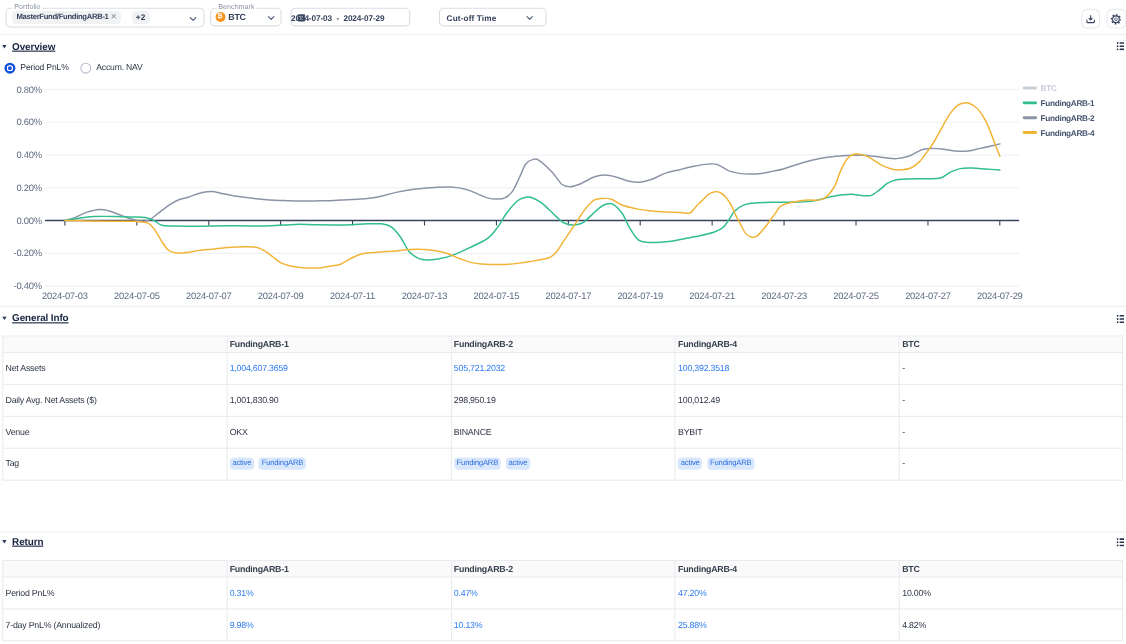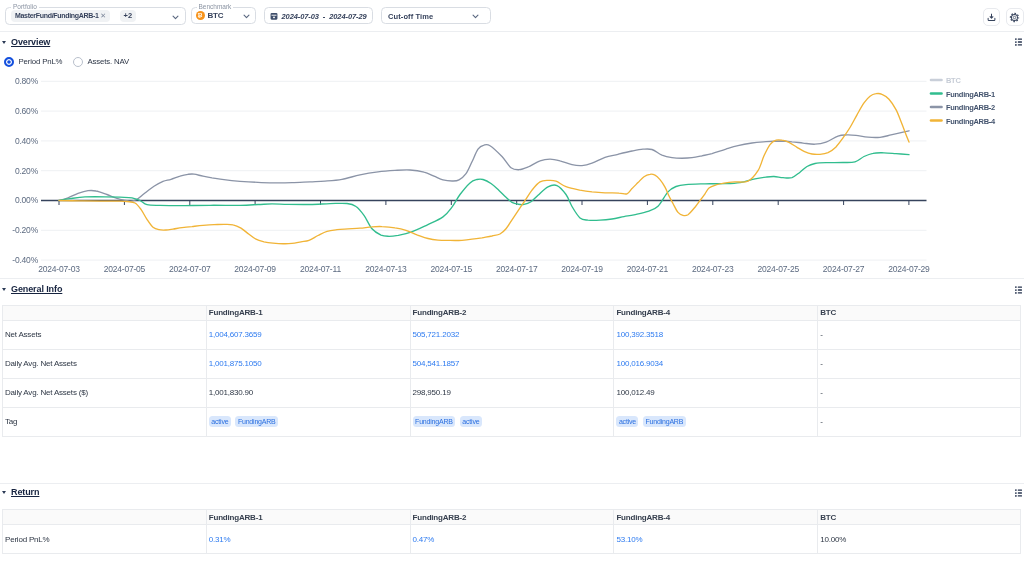--- a/index.html
+++ b/index.html
@@ -41,23 +41,23 @@
   <svg class="chev" style="right:5px; top:5.5px;" viewBox="0 0 10 10">
         <path d="M1.5 3 L5 6.5 L8.5 3" fill="none" stroke="#5a6880" stroke-width="1.6" stroke-linecap="round" stroke-linejoin="round"></path>
       </svg>
 </div>
 <div class="field" style="left:263.5px; top:6.5px; width:109px; height:17px;">
   <svg class="abs" style="left:5px; top:4.5px; width:8px; height:8px;" viewBox="0 0 14 14">
         <rect x="1" y="1.6" width="12" height="11.8" rx="2" fill="#3e4e6a"></rect>
         <rect x="2.6" y="4.8" width="8.8" height="1.6" fill="#fff"></rect>
         <rect x="5.2" y="8.2" width="3.6" height="2.6" fill="#fff" opacity="0.85"></rect>
       </svg>
-  <span class="fieldtxt" style="position:absolute; left:17px; top:4px; font-size:7.5px; letter-spacing:-0.1px;font-style:italic;">2024-07-03&nbsp; -&nbsp; 2024-07-29</span>
-</div>
-<div class="field" style="left:381px; top:6.5px; width:110px; height:17px;">
+  <span class="fieldtxt" style="position:absolute; left:0; top:4px; font-size:7.5px; letter-spacing:-0.1px;">2024-07-03&nbsp; -&nbsp; 2024-07-29</span>
+</div>
+<div class="field" style="left:399px; top:6.5px; width:98px; height:17px;">
   <span class="fieldtxt" style="position:absolute; left:6px; top:4px; font-size:7.5px; letter-spacing:0.1px;">Cut-off Time</span>
   <svg class="chev" style="right:11px; top:5.5px;" viewBox="0 0 10 10">
         <path d="M1.5 3 L5 6.5 L8.5 3" fill="none" stroke="#5a6880" stroke-width="1.6" stroke-linecap="round" stroke-linejoin="round"></path>
       </svg>
 </div>
 <div class="iconbtn" style="left:983px; top:8px;">
   <svg width="9" height="9" viewBox="0 0 16 16">
         <path d="M8 1.5 v7 M5 6 l3 3.2 3-3.2" fill="none" stroke="#36435c" stroke-width="1.8" stroke-linejoin="round"></path>
         <path d="M2 9.5 v2.5 a1.5 1.5 0 0 0 1.5 1.5 h9 a1.5 1.5 0 0 0 1.5-1.5 v-2.5" fill="none" stroke="#36435c" stroke-width="1.8" stroke-linecap="round"></path>
       </svg>
@@ -81,21 +81,21 @@
         <rect x="3.2" y="0.4" width="4.8" height="1.6" rx="0.4"></rect>
         <circle cx="1" cy="4.5" r="1"></circle>
         <rect x="3.2" y="3.7" width="4.8" height="1.6" rx="0.4"></rect>
         <circle cx="1" cy="7.8" r="1"></circle>
         <rect x="3.2" y="7" width="4.8" height="1.6" rx="0.4"></rect>
       </g>
     </svg>
 <div class="abs" style="left:4px; top:56.5px; width:10px; height:10px; border-radius:50%; border:2.6px solid #1450dd; background:#1450dd; box-shadow:inset 0 0 0 1.2px #fff;"></div>
 <span class="abs" style="left:18.5px; top:57px; font-size:7.8px; letter-spacing:-0.15px; color:#2c3545;">Period PnL%</span>
 <div class="abs" style="left:73px; top:56.5px; width:10px; height:10px; border-radius:50%; border:1px solid #b9c0cc; background:#fff;"></div>
-<span class="abs" style="left:87.5px; top:57px; font-size:7.8px; letter-spacing:-0.15px; color:#2c3545;">Assets. NAV</span>
+<span class="abs" style="left:87.5px; top:57px; font-size:7.8px; letter-spacing:-0.15px; color:#2c3545;">Accum. NAV</span>
 <svg class="abs" style="left:0; top:60px;" width="1024" height="216" viewBox="0 60 1024 216">
 <line x1="41" y1="81.3" x2="926.5" y2="81.3" stroke="#eef0f3" stroke-width="1"></line>
 <line x1="41" y1="111.1" x2="926.5" y2="111.1" stroke="#eef0f3" stroke-width="1"></line>
 <line x1="41" y1="140.9" x2="926.5" y2="140.9" stroke="#eef0f3" stroke-width="1"></line>
 <line x1="41" y1="170.7" x2="926.5" y2="170.7" stroke="#eef0f3" stroke-width="1"></line>
 <line x1="41" y1="230.3" x2="926.5" y2="230.3" stroke="#eef0f3" stroke-width="1"></line>
 <line x1="41" y1="260.1" x2="926.5" y2="260.1" stroke="#eef0f3" stroke-width="1"></line>
 <text x="38" y="84.1" text-anchor="end" font-size="8.5" letter-spacing="-0.2" fill="#5c6a80">0.80%</text>
 <text x="38" y="113.9" text-anchor="end" font-size="8.5" letter-spacing="-0.2" fill="#5c6a80">0.60%</text>
 <text x="38" y="143.7" text-anchor="end" font-size="8.5" letter-spacing="-0.2" fill="#5c6a80">0.40%</text>
@@ -177,31 +177,31 @@
           <th>BTC</th>
         </tr>
 <tr>
           <td class="lbl">Net Assets</td>
           <td><a class="lk">1,004,607.3659</a></td>
           <td><a class="lk">505,721.2032</a></td>
           <td><a class="lk">100,392.3518</a></td>
           <td>-</td>
         </tr>
 <tr>
-          <td class="lbl">Daily Avg. Net Assets</td>
-          <td><a class="lk">1,001,875.1050</a></td>
-          <td><a class="lk">504,541.1857</a></td>
-          <td><a class="lk">100,016.9034</a></td>
-          <td>-</td>
-        </tr>
-<tr>
           <td class="lbl">Daily Avg. Net Assets ($)</td>
           <td>1,001,830.90</td>
           <td>298,950.19</td>
           <td>100,012.49</td>
+          <td>-</td>
+        </tr>
+<tr>
+          <td class="lbl">Venue</td>
+          <td>OKX</td>
+          <td>BINANCE</td>
+          <td>BYBIT</td>
           <td>-</td>
         </tr>
 <tr>
           <td class="lbl">Tag</td>
           <td><span class="pill">active</span><span class="pill">FundingARB</span></td>
           <td><span class="pill">FundingARB</span><span class="pill">active</span></td>
           <td><span class="pill">active</span><span class="pill">FundingARB</span></td>
           <td>-</td>
         </tr>
 </tbody>
@@ -235,18 +235,25 @@
           <th></th>
           <th>FundingARB-1</th>
           <th>FundingARB-2</th>
           <th>FundingARB-4</th>
           <th>BTC</th>
         </tr>
 <tr>
           <td class="lbl">Period PnL%</td>
           <td><a class="lk">0.31%</a></td>
           <td><a class="lk">0.47%</a></td>
-          <td><a class="lk">53.10%</a></td>
+          <td><a class="lk">47.20%</a></td>
           <td>10.00%</td>
+        </tr>
+<tr>
+          <td class="lbl">7-day PnL% (Annualized)</td>
+          <td><a class="lk">9.98%</a></td>
+          <td><a class="lk">10.13%</a></td>
+          <td><a class="lk">25.88%</a></td>
+          <td>4.82%</td>
         </tr>
 </tbody>
     </table>
 </div>
 
 </body></html>

